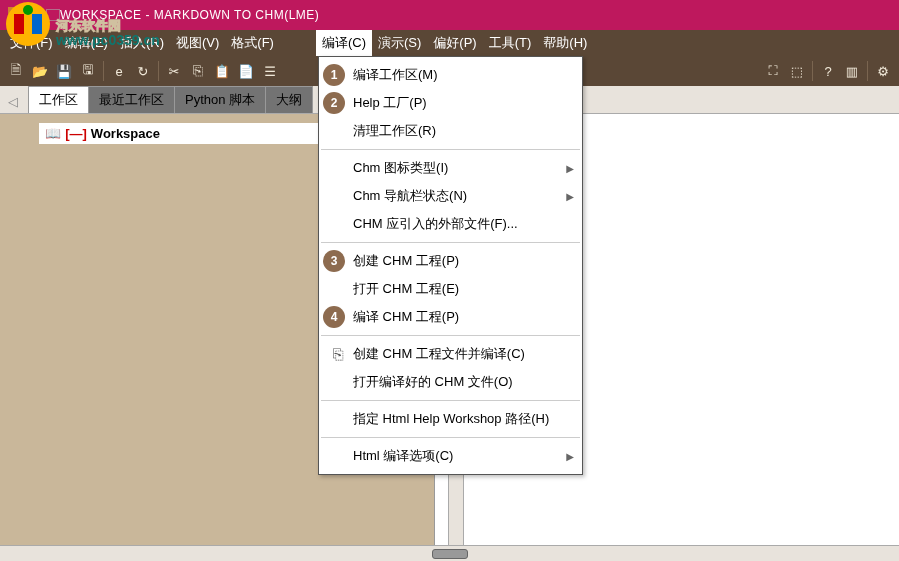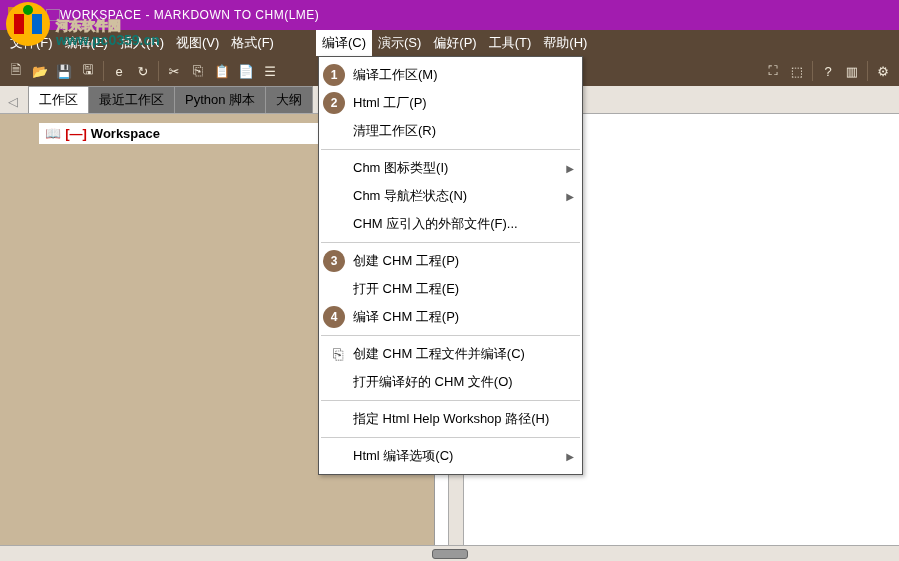--- a/index.html
+++ b/index.html
@@ -1,18 +1,18 @@
 <!DOCTYPE html>
 <html><head>
   <meta charset="utf-8">
   <style>
     * { margin: 0; padding: 0; box-sizing: border-box; font-family: "Microsoft YaHei", Arial, sans-serif; font-size: 13px; }
     body { width: 899px; height: 561px; background: #fff; overflow: hidden; position: relative; }
     
-    .titlebar { height: 30px; background: #a21caf; display: flex; align-items: center; padding: 0 8px; color: #fff; }
+    .titlebar { height: 30px; background: #be185d; display: flex; align-items: center; padding: 0 8px; color: #fff; }
     .titlebar .app-icon { width: 16px; height: 16px; margin-right: 8px; }
     .titlebar .title { font-size: 12px; letter-spacing: 0.5px; }
     .titlebar .winicons { margin-left: 14px; display: flex; gap: 4px; opacity: 0.6; }
     .titlebar .winicons span { width: 14px; height: 12px; border: 1px solid #aaa; display: inline-block; }
     
     .watermark { position: absolute; top: 0; left: 4px; z-index: 50; pointer-events: none; }
     .watermark .logo { width: 48px; height: 48px; }
     .watermark .text { position: absolute; left: 52px; top: 8px; font-size: 24px; font-weight: bold; white-space: nowrap; }
     .watermark .text .cn { color: #4a3520; -webkit-text-stroke: 1px #d0c0a0; }
     .watermark .text .py { color: #0f766e; font-size: 14px; display:block; margin-top:-4px; }
@@ -162,21 +162,21 @@
     <div class="ditem">
       <div class="sp">
         <div class="num">1</div>
       </div>
       <div class="txt">编译工作区(M)</div>
     </div>
     <div class="ditem">
       <div class="sp">
         <div class="num">2</div>
       </div>
-      <div class="txt">Html 工厂(P)</div>
+      <div class="txt">Help 工厂(P)</div>
     </div>
     <div class="ditem">
       <div class="sp"></div>
       <div class="txt">清理工作区(R)</div>
     </div>
     <div class="dsep"></div>
     <div class="ditem">
       <div class="sp"></div>
       <div class="txt">Chm 图标类型(I)</div>
       <div class="arr">▶</div>

